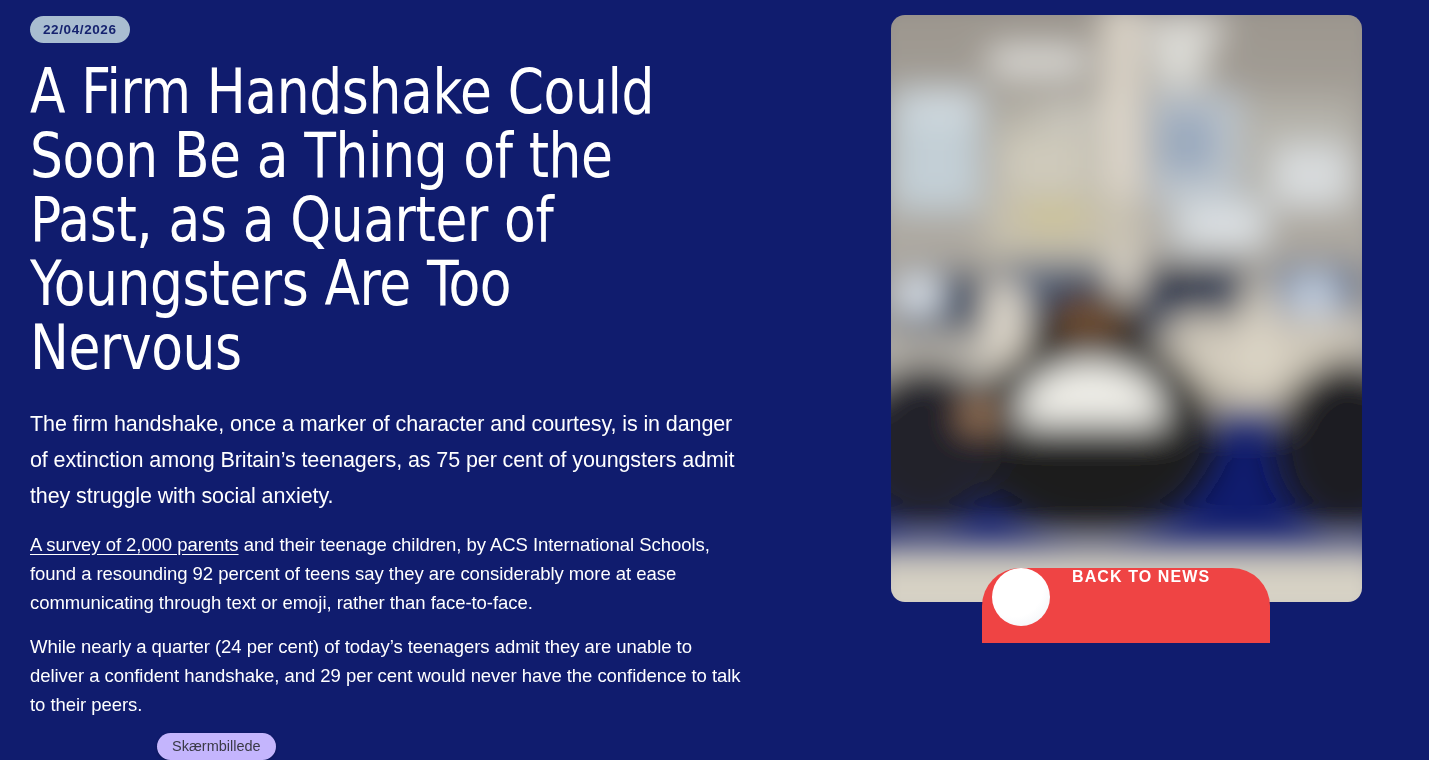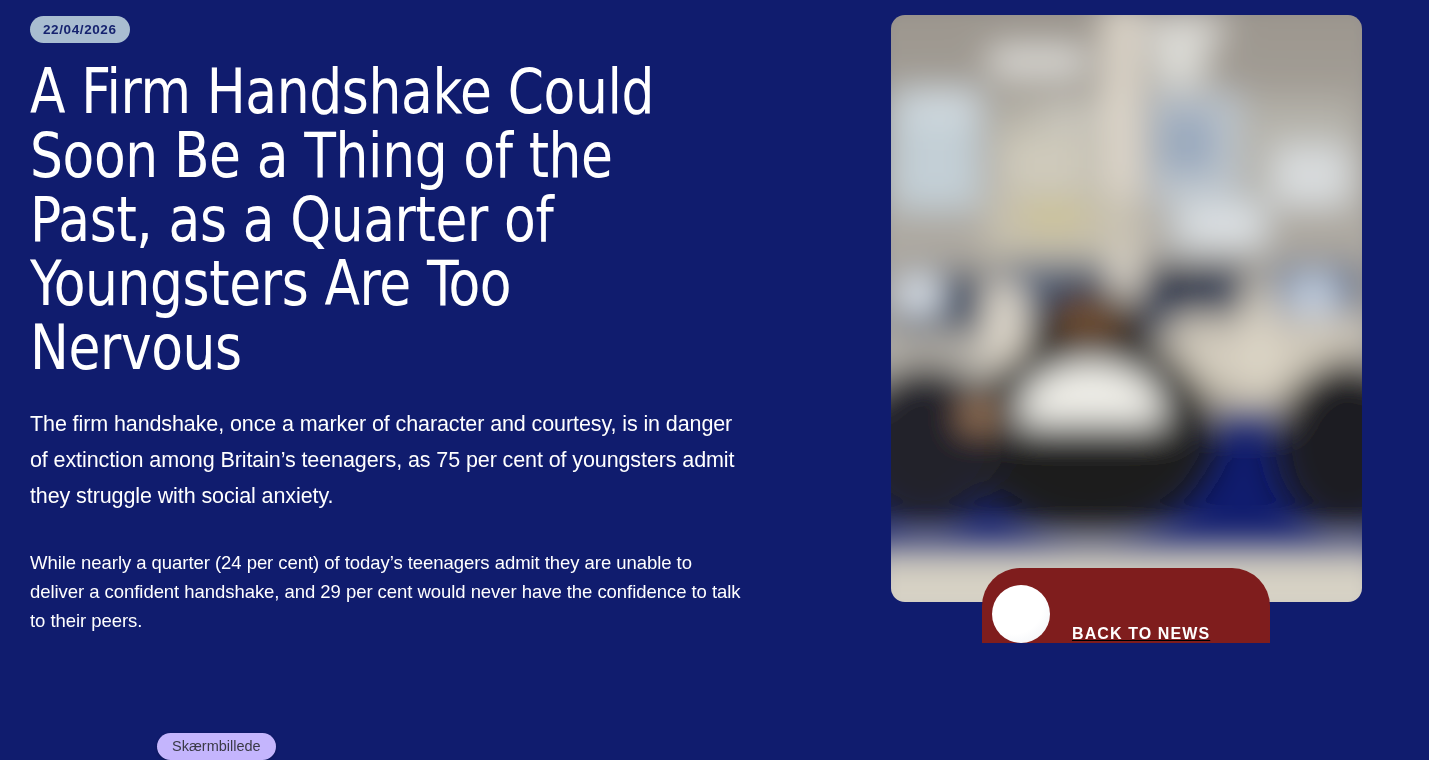--- a/index.html
+++ b/index.html
@@ -53,21 +53,21 @@
   .body-copy {
     margin-top: 26px;
     width: 715px;
   }
 
   .lead {
     color: #ffffff;
     font-size: 21.5px;
     line-height: 36px;
     font-weight: 400;
-    margin: 0 0 34px 0;
+    margin: 0 0 16px 0;
     letter-spacing: -0.1px;
   }
 
   .para {
     color: #ffffff;
     font-size: 18.5px;
     line-height: 29px;
     font-weight: 400;
     margin: 0 0 15px 0;
     letter-spacing: -0.05px;
@@ -92,26 +92,25 @@
   }
   .media svg { display: block; width: 100%; height: 100%; }
 
   
   .back-btn {
     position: absolute;
     left: 982px;
     top: 568px;
     width: 288px;
     height: 75px;
-    background: #7f1d1d;
+    background: #ef4444;
     border-radius: 38px 38px 0 0;
     display: flex;
-    align-items: flex-end;
+    align-items: flex-start;
     cursor: pointer;
-    text-decoration: underline;
   }
   .back-btn-circle {
     width: 58px;
     height: 58px;
     border-radius: 50%;
     margin-left: 10px;
     background: radial-gradient(circle at 38% 34%, #ffffff 0%, #ffffff 55%, #eceff4 100%);
     flex: 0 0 auto;
   }
   .back-btn-label {
@@ -144,20 +143,23 @@
 <div class="article">
 
   <div class="date-badge">22/04/2026</div>
 
   <h1 class="headline">A Firm Handshake Could Soon Be a Thing of the Past, as a Quarter of Youngsters Are Too Nervous</h1>
 
   <div class="body-copy">
 
     <p class="lead">The firm handshake, once a marker of character and courtesy, is in danger of extinction among Britain’s teenagers, as 75 per cent of youngsters admit they struggle with social anxiety.</p>
 
+    <p class="para">
+      <a class="inline-link">A survey of 2,000 parents</a><span> and their teenage children, by ACS International Schools, found a resounding 92 percent of teens say they are considerably more at ease communicating through text or emoji, rather than face-to-face.</span>
+    </p>
 
 
     <p class="para">
       <span>While nearly a quarter (24 per cent) of today’s teenagers admit they are unable to deliver a confident handshake, and 29 per cent would never have the confidence to talk to their peers.</span>
     </p>
 
   </div>
 </div>
 
 <div class="media">

